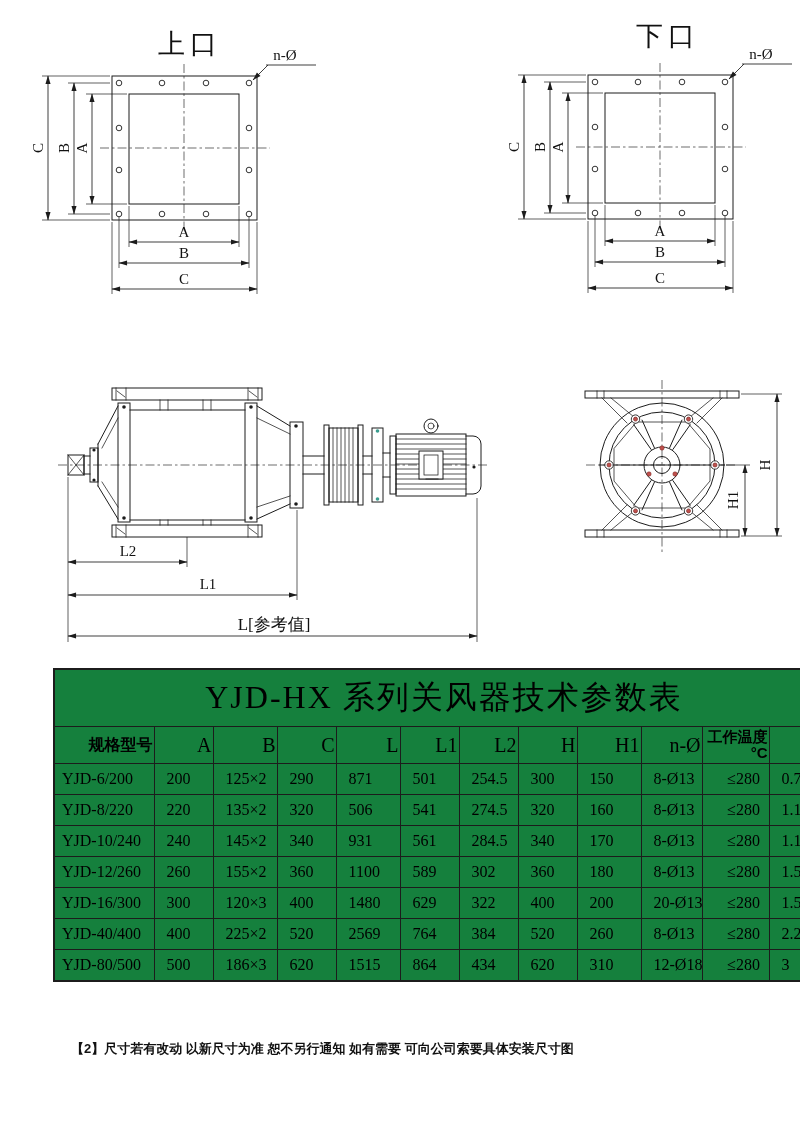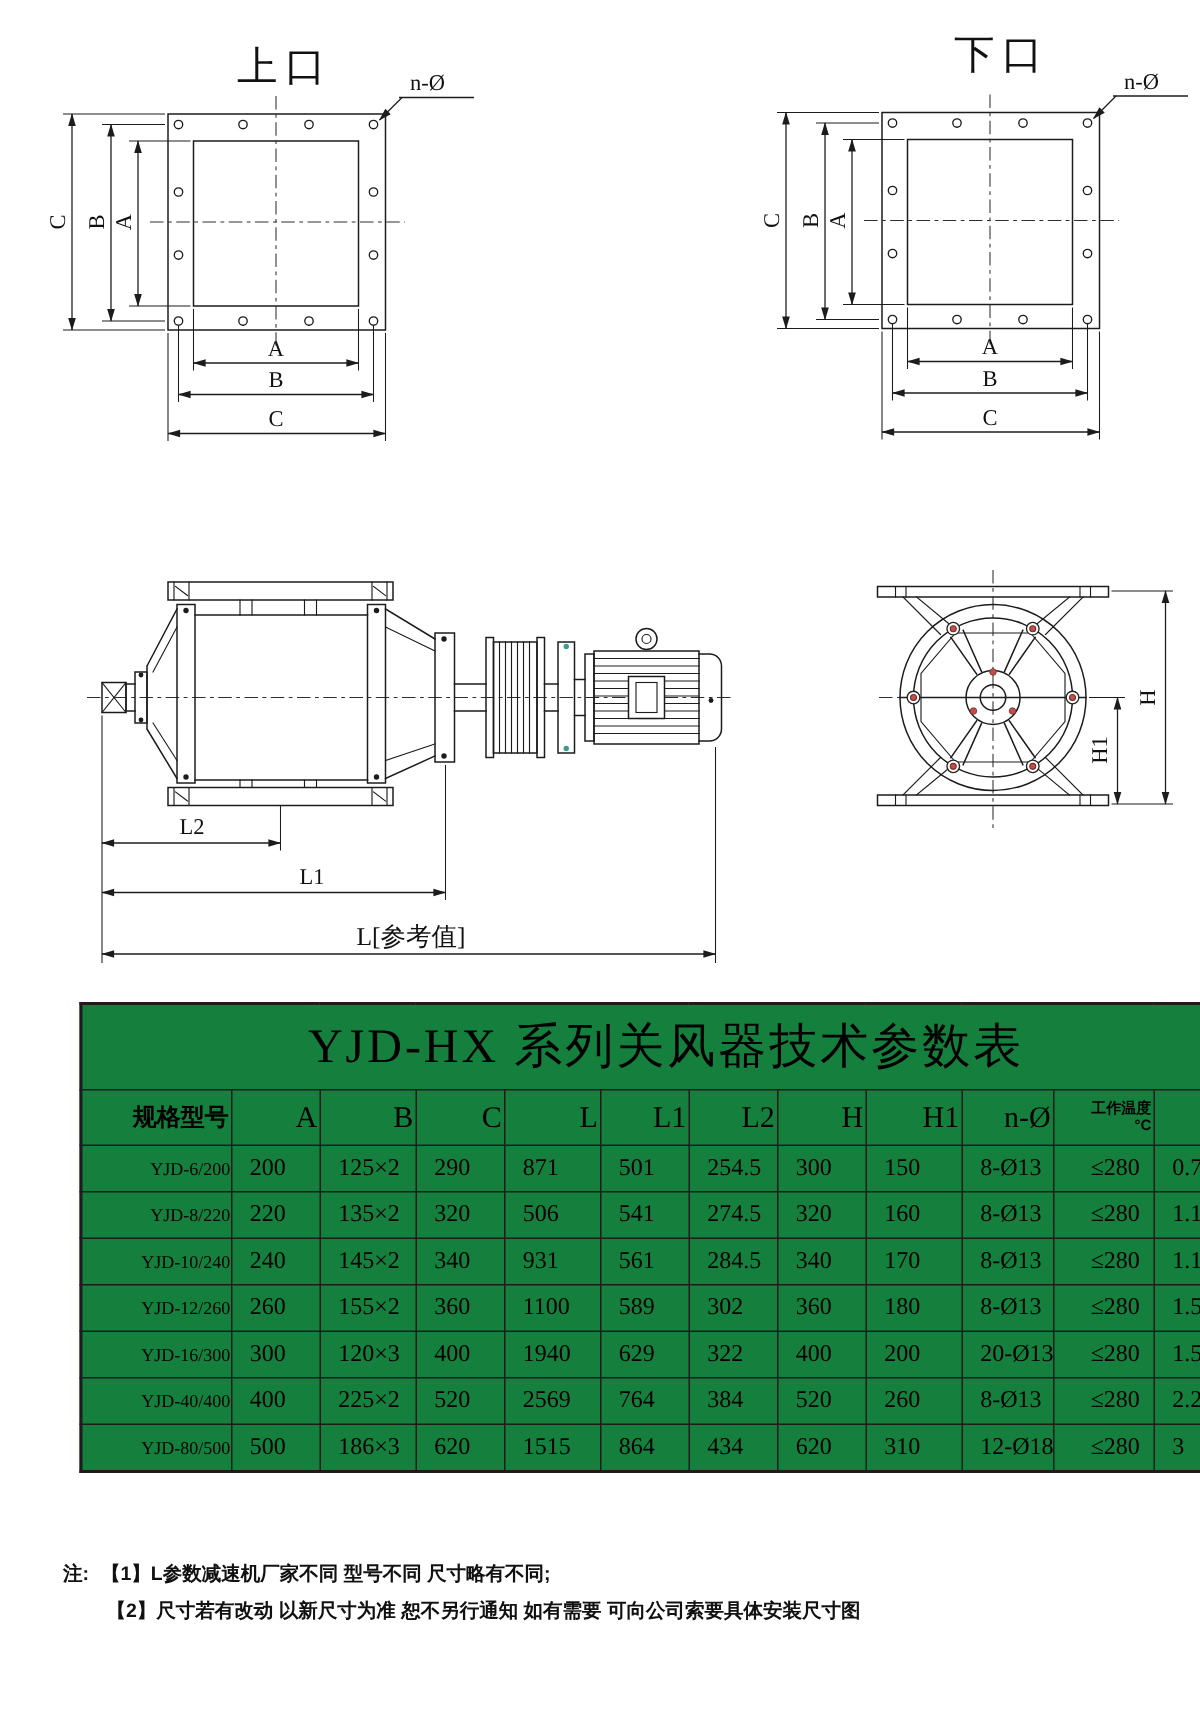--- a/index.html
+++ b/index.html
@@ -25,24 +25,24 @@
   .dimtxt{font:15px "Liberation Serif","DejaVu Serif",serif;text-anchor:middle;}
   .dimtxt.big{font-size:17px;}
   .figtitle{font:27px "Liberation Serif","DejaVu Serif",serif;text-anchor:middle;letter-spacing:5px;}
 
   .spec{position:absolute;left:10px;top:668px;width:780px;border-collapse:collapse;
         table-layout:fixed;background:#15803d;border:2px solid var(--line);margin-left:43px;}
   .spec th,.spec td{border:1px solid var(--line);overflow:hidden;white-space:nowrap;}
   .spec .title-cell{height:54px;font-size:32px;font-weight:400;text-align:center;letter-spacing:2px;}
   .spec thead .hdr th{height:34px;font-weight:400;text-align:right;font-size:20px;}
   .spec thead .hdr th.model-h{font-size:16px;font-weight:700;}
-  .spec thead .hdr th.twoline{font-size:10px;font-weight:700;line-height:1.1;font-family:"Liberation Sans","DejaVu Sans",sans-serif;}
+  .spec thead .hdr th.twoline{font-size:15px;font-weight:700;line-height:1.1;font-family:"Liberation Sans","DejaVu Sans",sans-serif;}
   .spec thead .hdr th.twoline span{display:block;}
   .spec tbody td{height:30px;font-size:16px;text-align:left;padding:0 0 0 12px;}
-  .spec tbody td:first-child{font-size:12px;padding-left:7px;text-align:right;}
+  .spec tbody td:first-child{font-size:16px;padding-left:7px;}
   .spec tbody td:nth-child(11){text-align:center;padding-left:16px;}
 
   .notes{position:absolute;left:42px;top:1040px;color:#111;
          font:bold 13px "Liberation Sans","DejaVu Sans",sans-serif;}
   .notes .line{margin-bottom:7px;}
   .notes .prefix{margin-right:8px;}
   .notes .row2{margin-left:29px;}
 </style>
 </head>
 <body>
@@ -313,21 +313,21 @@
           <td>180</td>
           <td>8-Ø13</td>
           <td>≤280</td>
           <td>1.5</td>
         </tr>
         <tr>
           <td>YJD-16/300</td>
           <td>300</td>
           <td>120×3</td>
           <td>400</td>
-          <td>1940</td>
+          <td>1480</td>
           <td>629</td>
           <td>322</td>
           <td>400</td>
           <td>200</td>
           <td>20-Ø13</td>
           <td>≤280</td>
           <td>1.5</td>
         </tr>
         <tr>
           <td>YJD-40/400</td>
@@ -355,17 +355,16 @@
           <td>310</td>
           <td>12-Ø18</td>
           <td>≤280</td>
           <td>3</td>
         </tr>
       </tbody>
   </table>
 
   
   <div class="notes">
-    <div class="line"><span class="prefix">注:</span><span>【1】L参数减速机厂家不同 型号不同 尺寸略有不同;</span></div>
     <div class="line row2"><span>【2】尺寸若有改动 以新尺寸为准 恕不另行通知 如有需要 可向公司索要具体安装尺寸图</span></div>
   </div>
 
 </div>
 
 </body></html>

